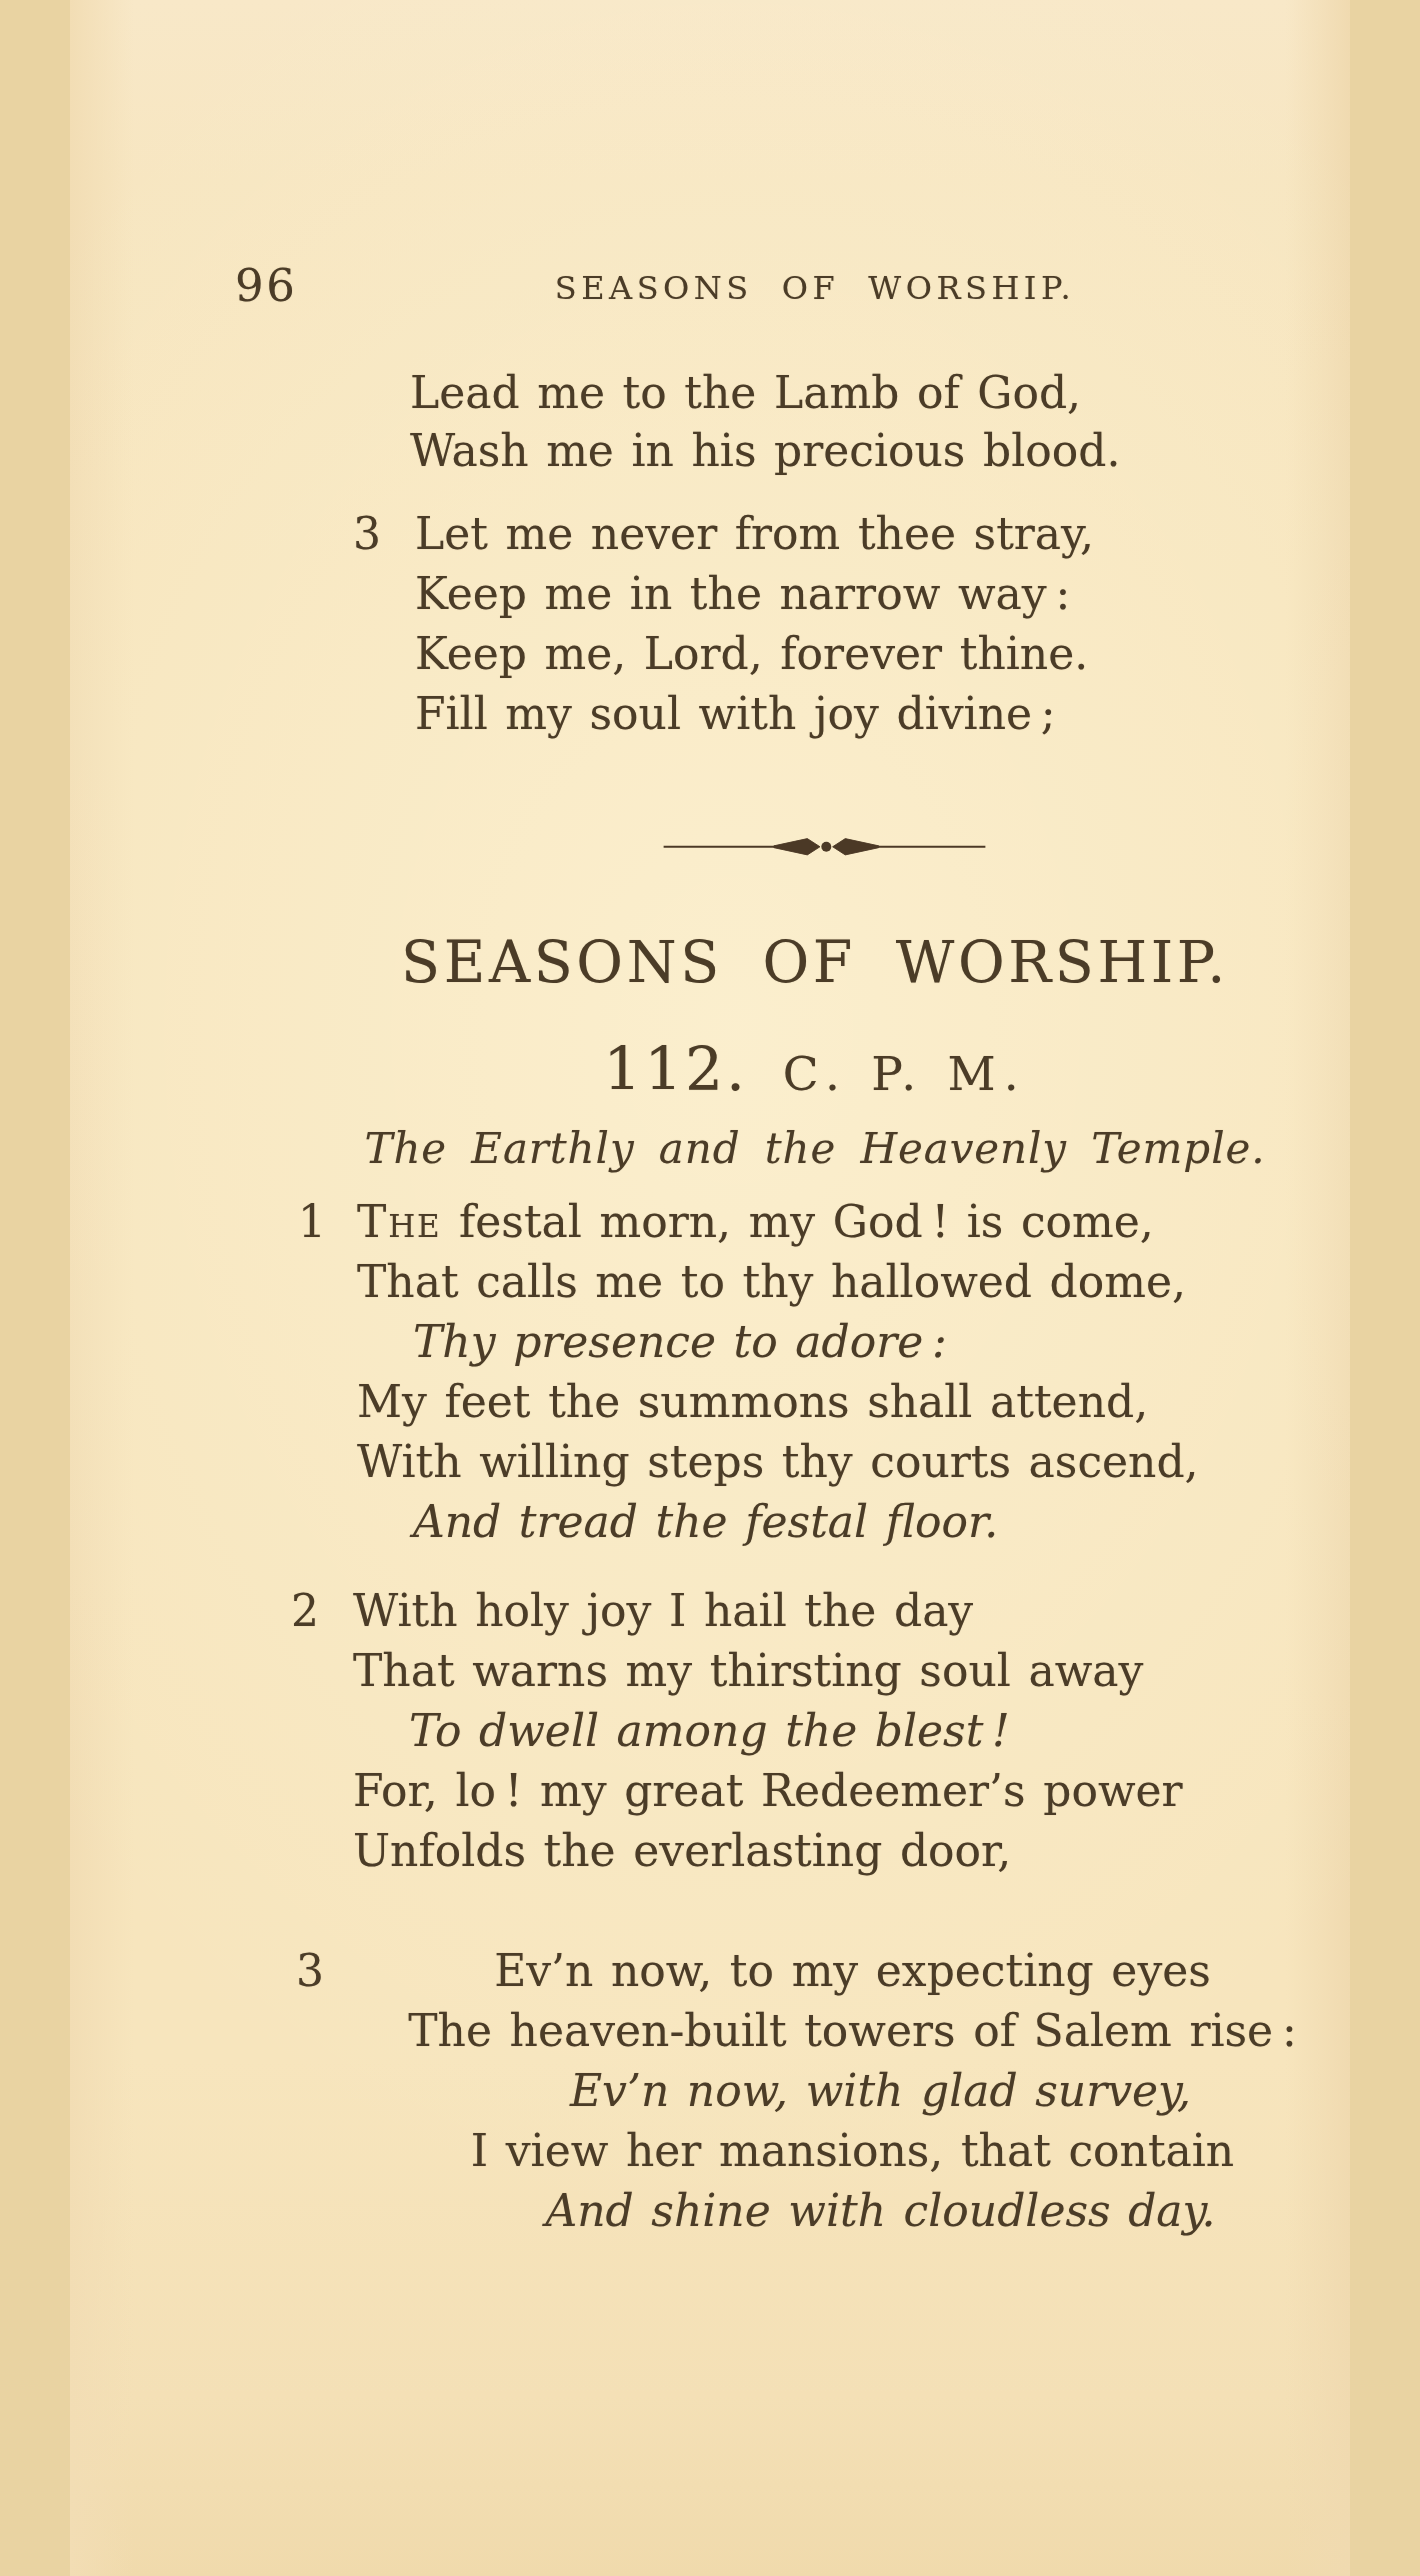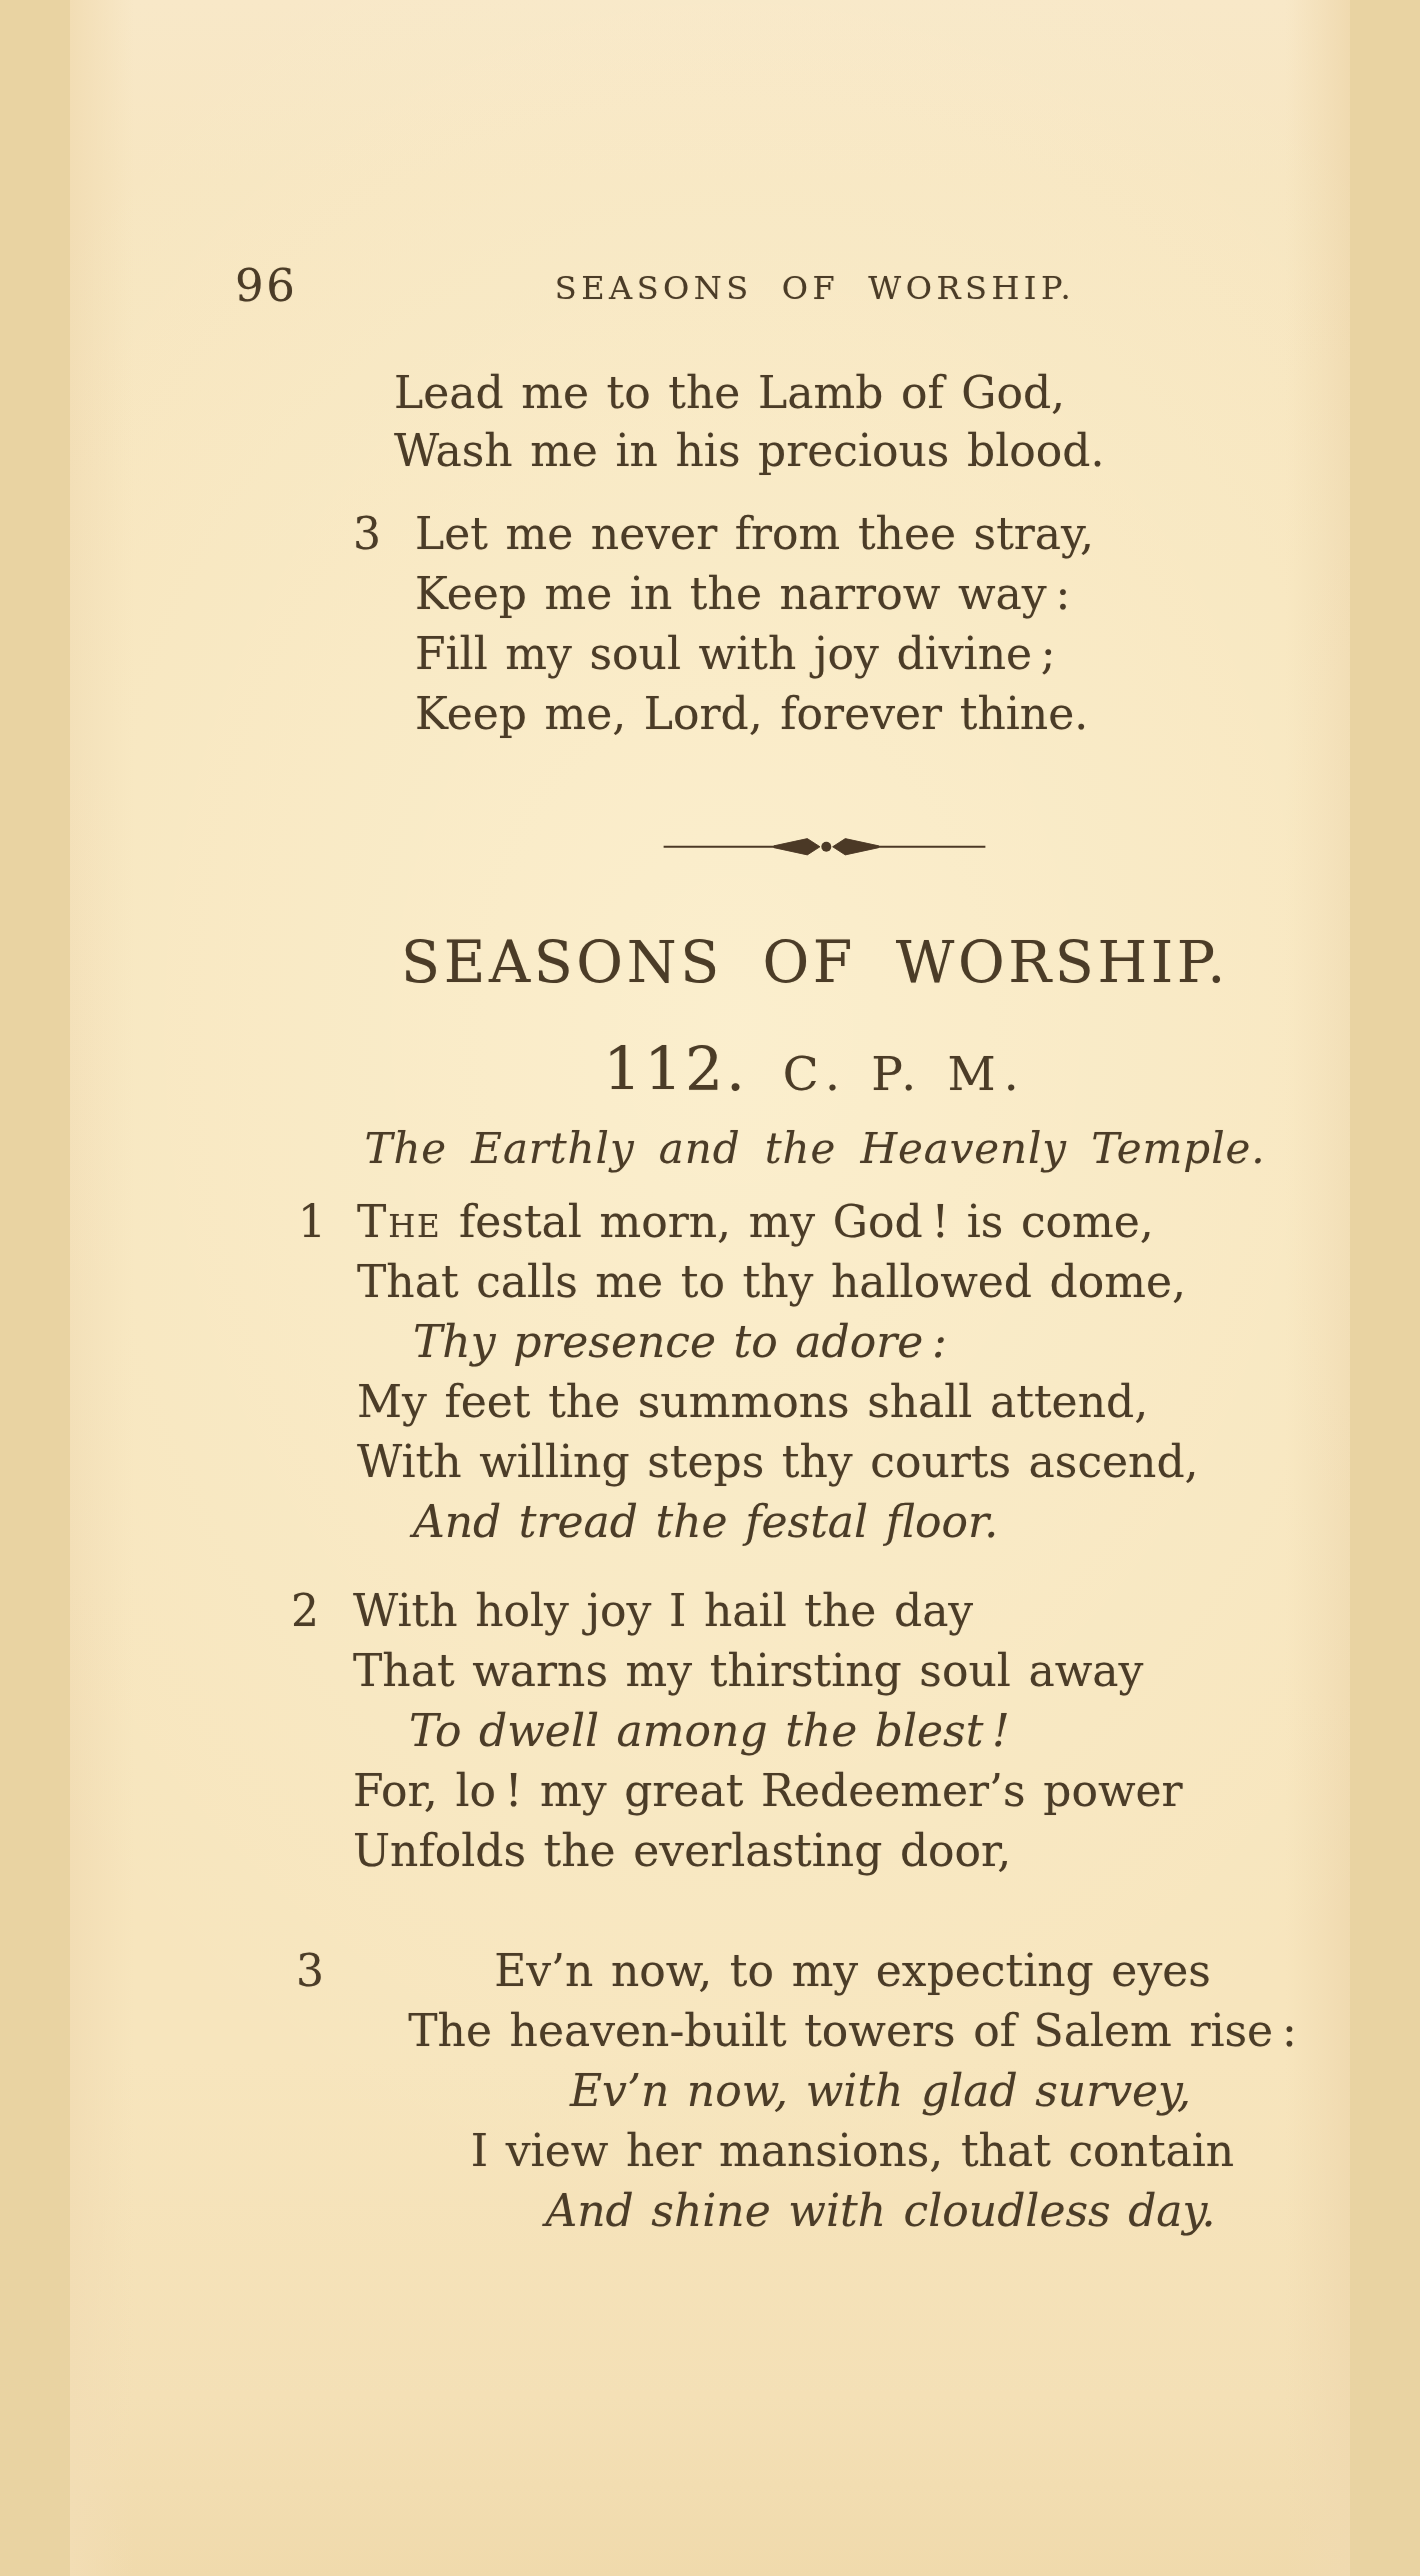--- a/index.html
+++ b/index.html
@@ -39,21 +39,21 @@
     text-align: center;
     font-size: 32px;
     line-height: 32px;
     letter-spacing: 4.5px;
     word-spacing: 14.4px;
   }
 
   
   .cont-block {
     position: absolute;
-    left: 324px;
+    left: 340px;
     top: 364px;
     font-size: 44px;
     line-height: 58px;
     word-spacing: 3.6px;
     white-space: nowrap;
   }
 
   
   .prev-verse {
     position: absolute;
@@ -162,22 +162,22 @@
   <div class="cont-block">
       <div class="line">Lead me to the Lamb of God,</div>
       <div class="line">Wash me in his precious blood.</div>
     </div>
 
   <div class="prev-verse">
     <div class="vnum">3</div>
     <div class="vlines">
         <div class="line">Let me never from thee stray,</div>
         <div class="line">Keep me in the narrow way :</div>
+        <div class="line">Keep me, Lord, forever thine.</div>
         <div class="line">Fill my soul with joy divine ;</div>
-        <div class="line">Keep me, Lord, forever thine.</div>
       </div>
   </div>
 
   <div class="ornament">
     <svg width="329" height="23.5" viewBox="0 0 364 26" xmlns="http://www.w3.org/2000/svg">
       <g fill="#4b3926" stroke="#4b3926">
         <line x1="4" y1="13" x2="148" y2="13" stroke-width="2.4"></line>
         <polygon points="126,12 163,4 177,13 163,22 126,14" stroke-width="1"></polygon>
         <circle cx="184" cy="13" r="5.5" stroke="none"></circle>
         <polygon points="242,12 205,4 191,13 205,22 242,14" stroke-width="1"></polygon>

